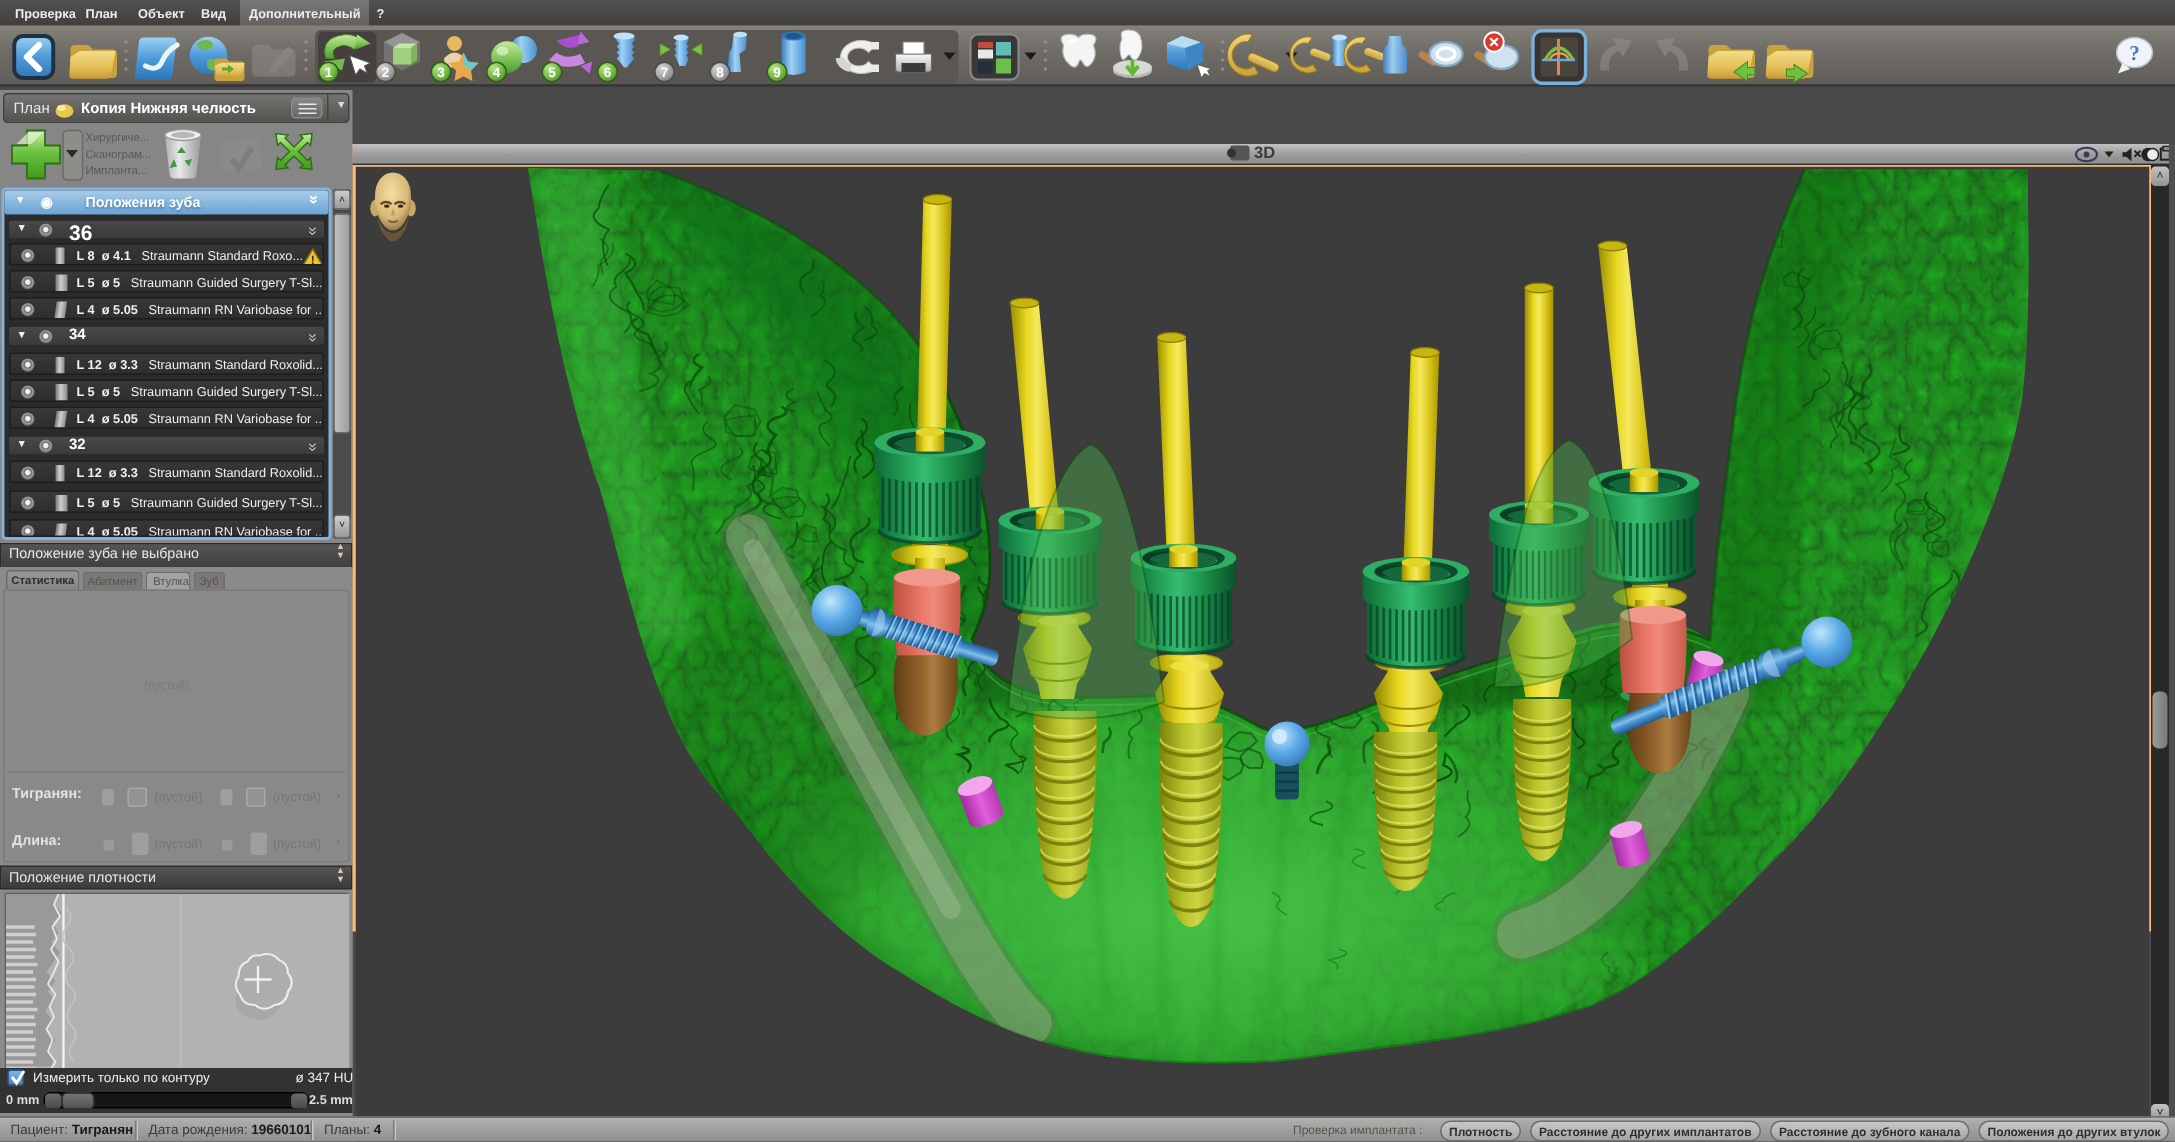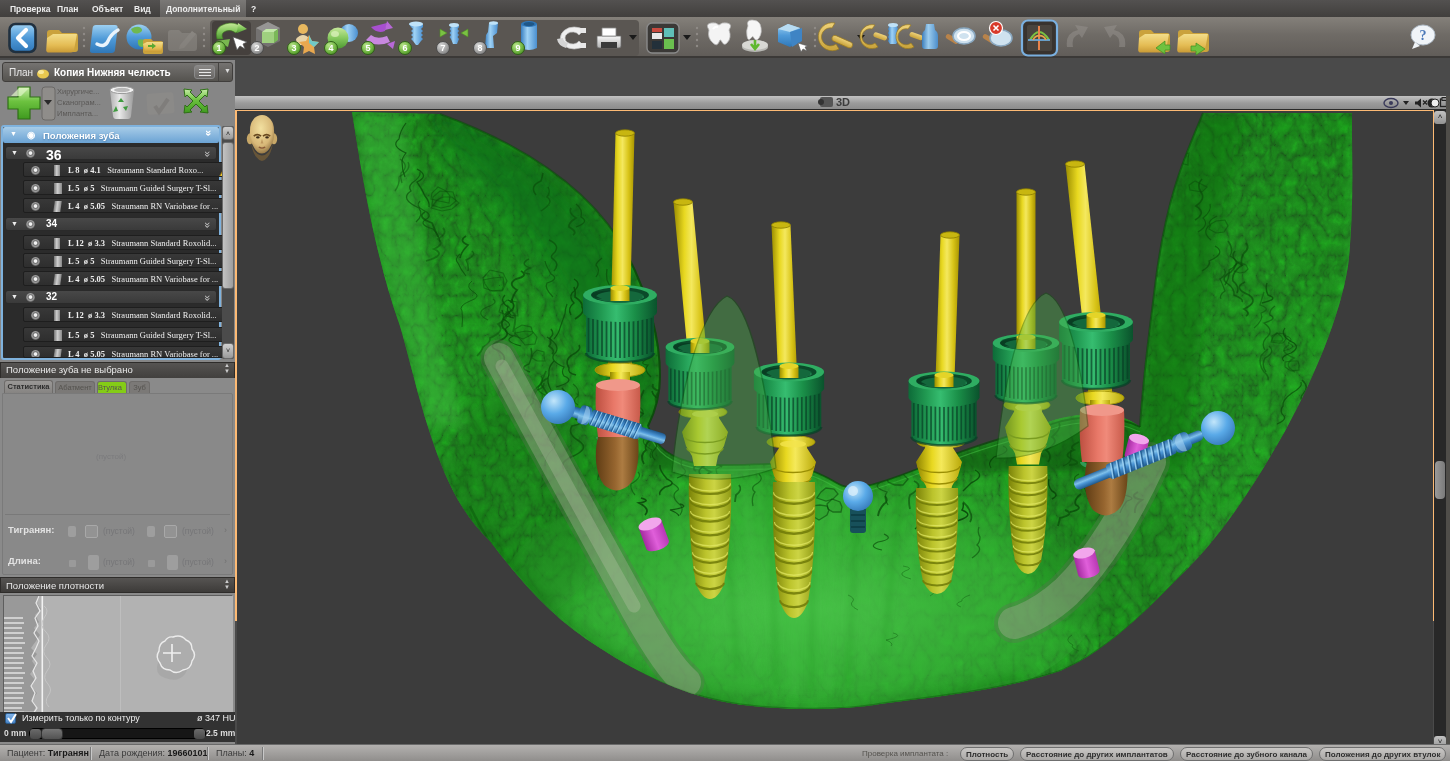--- a/index.html
+++ b/index.html
@@ -14,22 +14,22 @@
 #view3d{position:absolute;left:235px;top:60px;width:1215px;height:525px;background:#fdba74;margin-top:36px;}
 #v3dhead{position:absolute;left:0;top:0;width:1215px;height:14px;
 background:linear-gradient(#c2c2c2,#9b9b9b 55%,#8c8c8c);border-bottom:1px solid #2a2a2a;}
 #statusbar{position:absolute;left:0;top:744px;width:1450px;height:17px;
 background:linear-gradient(#b3b1af,#908e8c);border-top:1px solid #6a6a6a;color:#3a3a3a;font-size:9px;}
 .sbsep{position:absolute;top:2px;width:1px;height:13px;background:#7a7a7a;box-shadow:1px 0 0 #c8c8c8;}
 .sbtn{position:absolute;top:1.5px;height:14px;line-height:13px;padding:0 5px;border:1px solid #6f6f6f;
 border-radius:7px;background:linear-gradient(#c9c7c5,#a9a7a5);font-weight:bold;color:#2e2e2e;font-size:8px;white-space:nowrap;}
 .tgrp{position:absolute;left:5px;width:212px;height:14px;background:linear-gradient(#484848,#3a3a3a);
 border:1px solid #2a2a2a;border-radius:3px;}
-.titem{position:absolute;left:23px;width:210px;height:15px;background:linear-gradient(#383838,#2e2e2e);
-border:1px solid #1e1e1e;border-radius:2px;overflow:hidden;font-family:Liberation Serif, serif;}
+.titem{position:absolute;left:6px;width:210px;height:15px;background:linear-gradient(#383838,#2e2e2e);
+border:1px solid #1e1e1e;border-radius:2px;overflow:hidden;}
 .tradio{position:absolute;width:9px;height:9px;border-radius:50%;
 background:radial-gradient(circle at 50% 45%,#f2f2f2 0 20%,#6e6e6e 34%,#9e9e9e 52%,#454545 78%);}
 .tglyph{position:absolute;left:30px;top:2px;width:7px;height:11px;background:linear-gradient(90deg,#777,#cfcfcf 45%,#888);}
 .tglyph.g1{width:6px;}
 .tglyph.g2{width:8px;}
 .tglyph.g3{width:7px;transform:skewX(-8deg);}
 .ttxt{position:absolute;left:44px;top:2px;font-size:8.5px;color:#f0f0f0;white-space:nowrap;}
 </style></head>
 <body>
 <div id="menubar">
@@ -339,21 +339,21 @@
 <path d="M-5,2 l4,6 l9,-13" stroke="#797672" stroke-width="4" fill="none"></path>
 </g>
 <g transform="translate(198,19)">
 <path d="M-14,-14 l8,1 l-2,2 l6,6 l6,-6 l-2,-2 l8,-1 l-1,8 l-2,-2 l-6,6 l6,6 l2,-2 l1,8 l-8,-1 l2,-2 l-6,-6 l-6,6 l2,2 l-8,1 l1,-8 l2,2 l6,-6 l-6,-6 l-2,2 z" fill="url(#plus)" stroke="#2f6f17" stroke-width="1"></path>
 </g>
 </svg>
 <div class="abs" style="left:1px;top:65px;width:220px;height:235px;background:#2b2b2b;border:2px solid #7fb2dd;border-radius:3px;"></div>
 <div class="abs" style="left:3px;top:67px;width:216px;height:16px;background:linear-gradient(#a7cce8,#6ba3d4);border-radius:2px;color:#fff;font-size:9.5px;font-weight:bold;">
  <span class="abs" style="left:7px;top:3px;font-size:7px">▼</span>
       <span class="abs" style="left:24px;top:2px">◉</span>
- <span class="abs" style="left:40px;top:2.5px;text-shadow:0 1px 2px #4a7aa8">Положения зуба</span>
+ <span class="abs" style="left:54px;top:2.5px;text-shadow:0 1px 2px #4a7aa8">Положения зуба</span>
  <span class="abs" style="left:203px;top:0px;transform:rotate(90deg);font-size:11px">»</span>
 </div>
 <div id="tree">
 <div class="tgrp" style="top:86px">
  <span class="abs" style="left:5px;top:2px;font-size:7px;color:#eee">▼</span>
         <span class="tradio" style="left:20px;top:1.5px"></span>
  <b class="abs" style="left:40px;top:0px;font-size:14px;color:#fff">36</b>
  <span class="abs" style="left:199px;top:1px;transform:rotate(90deg);font-size:11px;color:#c8c8c8">»</span>
 </div>
 <div class="titem" style="top:102px">
@@ -423,21 +423,21 @@
  <div class="abs" style="left:0;top:16px;width:12px;height:147px;background:linear-gradient(90deg,#c2c2c2,#9e9e9e);border-radius:3px;border:1px solid #6a6a6a;"></div>
  <div class="abs" style="left:0;top:217px;width:12px;height:16px;background:linear-gradient(#cfcfcf,#9a9a9a);border-radius:3px;border:1px solid #6a6a6a;text-align:center;font-size:7px;color:#222;line-height:14px">˅</div>
 </div>
 <div class="abs" style="left:0;top:302px;width:235px;height:20px;background:linear-gradient(#565452,#3d3b39);border:1px solid #2e2c2a;color:#e8e8e8;font-size:9.5px;">
  <span class="abs" style="left:5px;top:1px">Положение зуба не выбрано</span>
  <span class="abs" style="left:223px;top:-1px;font-size:6px;color:#ccc">▲<br>▼</span>
 </div>
 <div class="abs" style="left:0;top:318px;width:235px;height:366px;background:#8a8a8a;"></div>
 <div class="abs" style="left:4px;top:320px;width:49px;height:13px;background:linear-gradient(#9a9896,#868482);border:1px solid #6e6c6a;border-bottom:none;border-radius:3px 3px 0 0;font-size:7.5px;color:#2e2e2e;font-weight:bold;text-align:center;line-height:12px">Статистика</div>
 <div class="abs" style="left:55px;top:321px;width:40px;height:16px;background:#7b7977;border:1px solid #6e6c6a;border-bottom:none;border-radius:3px 3px 0 0;font-size:7.5px;color:#55534f;text-align:center;line-height:11px">Абатмент</div>
-<div class="abs" style="left:97px;top:321px;width:30px;height:12px;background:#84cc16;border:1px solid #6e6c6a;border-bottom:none;border-radius:3px 3px 0 0;font-size:7.5px;color:#55534f;text-align:left;line-height:11px">Втулка</div>
+<div class="abs" style="left:97px;top:321px;width:30px;height:12px;background:#a3a3a3;border:1px solid #6e6c6a;border-bottom:none;border-radius:3px 3px 0 0;font-size:7.5px;color:#55534f;text-align:right;line-height:11px">Втулка</div>
 <div class="abs" style="left:129px;top:321px;width:21px;height:12px;background:#7b7977;border:1px solid #6e6c6a;border-bottom:none;border-radius:3px 3px 0 0;font-size:7.5px;color:#55534f;text-align:center;line-height:11px">Зуб</div>
 <div class="abs" style="left:2px;top:333px;width:231px;height:182px;background:#898989;border:1px solid #7a7a7a;border-radius:0 2px 2px 2px;">
  <span class="abs" style="left:93px;top:58px;font-size:8px;color:#7b7b7d">(пустой)</span>
  <div class="abs" style="left:2px;top:120px;width:225px;height:1px;background:#797979"></div>
  <span class="abs" style="left:5px;top:130px;font-weight:bold;font-size:9.5px;color:#e2e2e2">Тигранян:</span>
  <div class="abs" style="left:65px;top:132px;width:8px;height:11px;background:#9e9e9e;border-radius:2px"></div>
  <div class="abs" style="left:82px;top:131px;width:13px;height:13px;background:#939393;border:1px solid #a8a8a8;border-radius:2px"></div>
  <span class="abs" style="left:100px;top:132px;font-size:8.5px;color:#767678">(пустой)</span>
  <div class="abs" style="left:144px;top:132px;width:8px;height:11px;background:#9e9e9e;border-radius:2px"></div>
  <div class="abs" style="left:161px;top:131px;width:13px;height:13px;background:#939393;border:1px solid #a8a8a8;border-radius:2px"></div>

